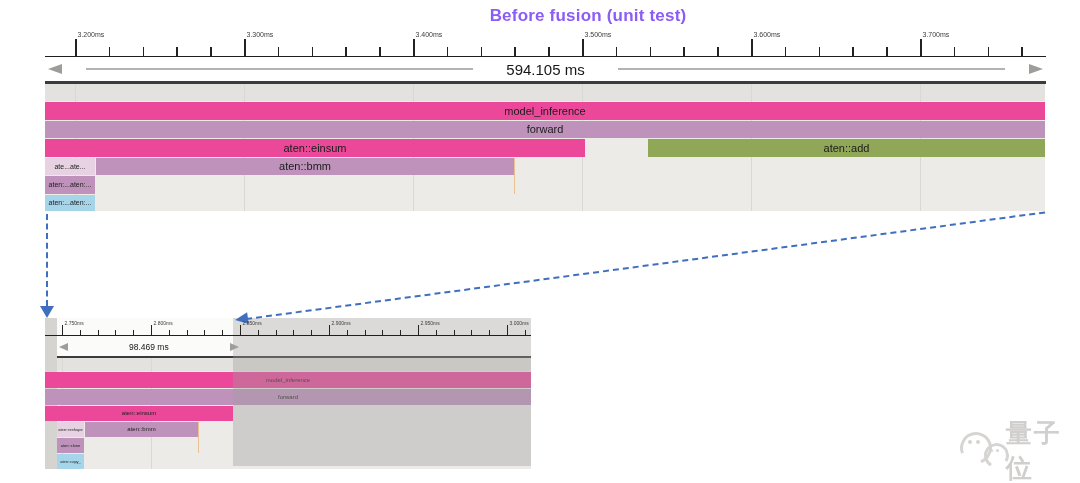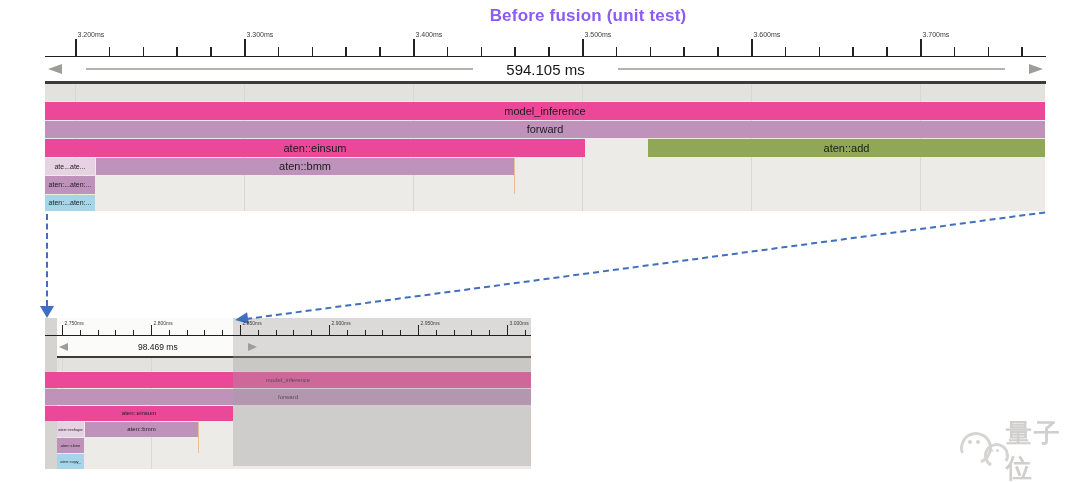--- a/index.html
+++ b/index.html
@@ -27,21 +27,21 @@
   .measure{position:absolute;display:flex;align-items:center;gap:24px;}
   .measure .mline{flex:1;height:1.5px;background:#b3b3b0;}
   .measure .mtext{color:#171717;white-space:nowrap;}
   .measure .ah{width:0;height:0;}
   .measure-top{left:48px;top:59px;width:995px;height:20px;}
   .measure-top .mtext{font-size:15px;margin:0 9px;}
   .measure-top .ah-l{border-top:5px solid transparent;border-bottom:5px solid transparent;border-right:14px solid #9d9d9a;}
   .measure-top .ah-r{border-top:5px solid transparent;border-bottom:5px solid transparent;border-left:14px solid #9d9d9a;}
   .measure-sm{left:59px;top:339px;width:174px;height:15px;z-index:7;}
   .measure-sm .mline{height:1px;}
-  .measure-sm .mtext{font-size:8.5px;margin:0 22px;}
+  .measure-sm .mtext{font-size:8.5px;margin:0 13px;}
   .measure-sm .ah-l{border-top:4px solid transparent;border-bottom:4px solid transparent;border-right:9px solid #9d9d9a;}
   .measure-sm .ah-r{border-top:4px solid transparent;border-bottom:4px solid transparent;border-left:9px solid #9d9d9a;}
 
   
   .darkline{position:absolute;background:#3b3b3b;}
   .body-bg{position:absolute;background:#ecebe8;}
   .header-band{position:absolute;background:#e3e2df;}
   .gridline{position:absolute;width:1px;background:#d9d8d4;}
 
   .span{position:absolute;display:flex;align-items:center;justify-content:center;

